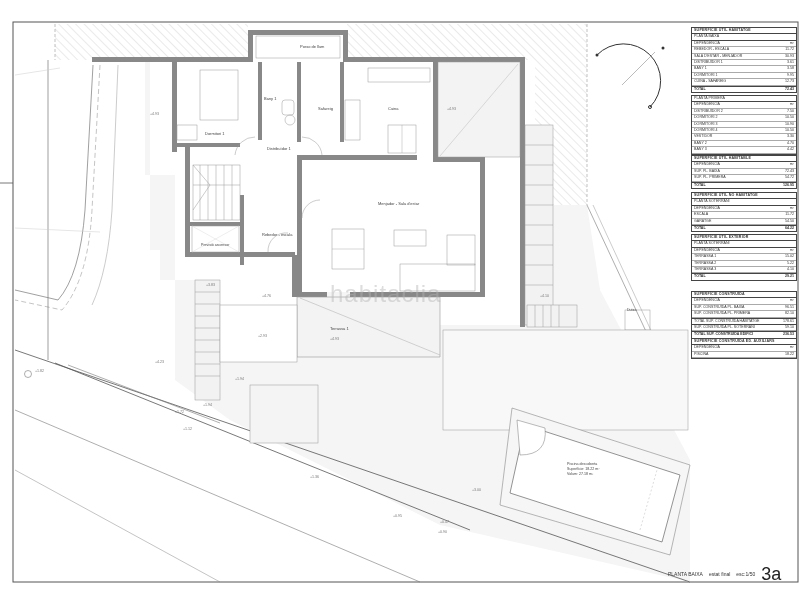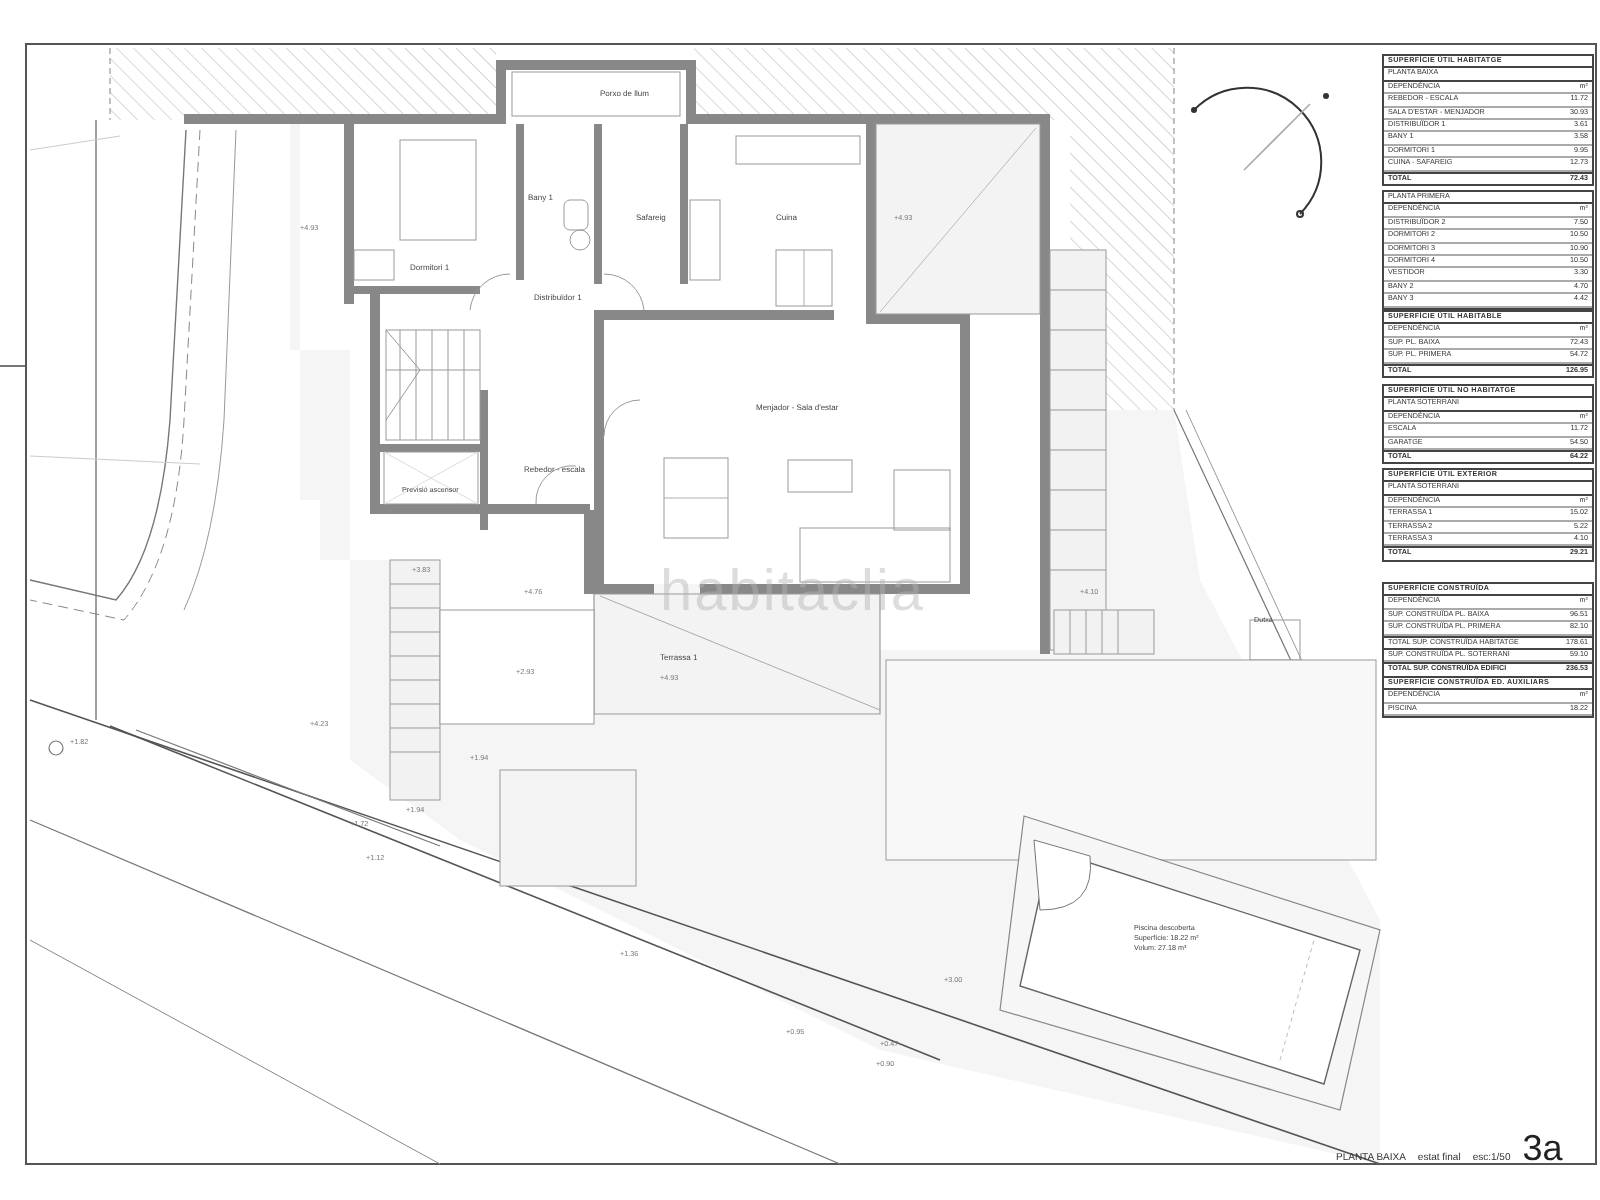--- a/index.html
+++ b/index.html
@@ -5,23 +5,23 @@
   html,body{margin:0;padding:0;background:#fff;}
   body{width:800px;height:600px;position:relative;overflow:hidden;font-family:"Liberation Sans",sans-serif;color:#333;}
   .sheet{position:absolute;left:0;top:0;width:800px;height:600px;}
   svg text{font-family:"Liberation Sans",sans-serif;}
   .tbl{position:absolute;left:691px;width:104px;border:1px solid #444;background:#fff;font-size:3.6px;line-height:5.4px;}
   .tbl .hd{font-weight:bold;border-bottom:1px solid #444;padding:0 2px;letter-spacing:.2px;}
   .tbl .sub{border-bottom:1px solid #444;padding:0 2px;}
   .tbl .row{display:flex;justify-content:space-between;padding:0 2px;border-bottom:0.5px solid #aaa;}
   .tbl .row.total{border-top:1px solid #444;border-bottom:none;font-weight:bold;}
   .tbl .row.strong{border-top:1px solid #444;border-bottom:1px solid #444;}
-  .title-block{position:absolute;left:668px;top:566px;width:130px;height:16px;font-size:5px;display:flex;align-items:flex-end;gap:6px;}
+  .title-block{position:absolute;left:668px;top:566px;width:130px;height:16px;font-size:5px;display:flex;align-items:center;gap:6px;}
   .title-block .big{font-size:18px;line-height:16px;color:#222;}
-  .watermark{position:absolute;left:330px;top:280px;font-size:29px;color:rgba(180,180,180,.45);letter-spacing:1px;}
+  .watermark{position:absolute;left:330px;top:280px;font-size:24px;color:rgba(180,180,180,.45);letter-spacing:1px;}
 </style>
 </head>
 <body>
 
 <div class="sheet">
 <svg width="800" height="600" viewBox="0 0 800 600">
   <defs>
     <pattern id="hatch" width="6" height="6" patternUnits="userSpaceOnUse" patternTransform="rotate(-45)">
       <line x1="0" y1="0" x2="0" y2="6" stroke="#ccc" stroke-width="0.8"></line>
     </pattern>

